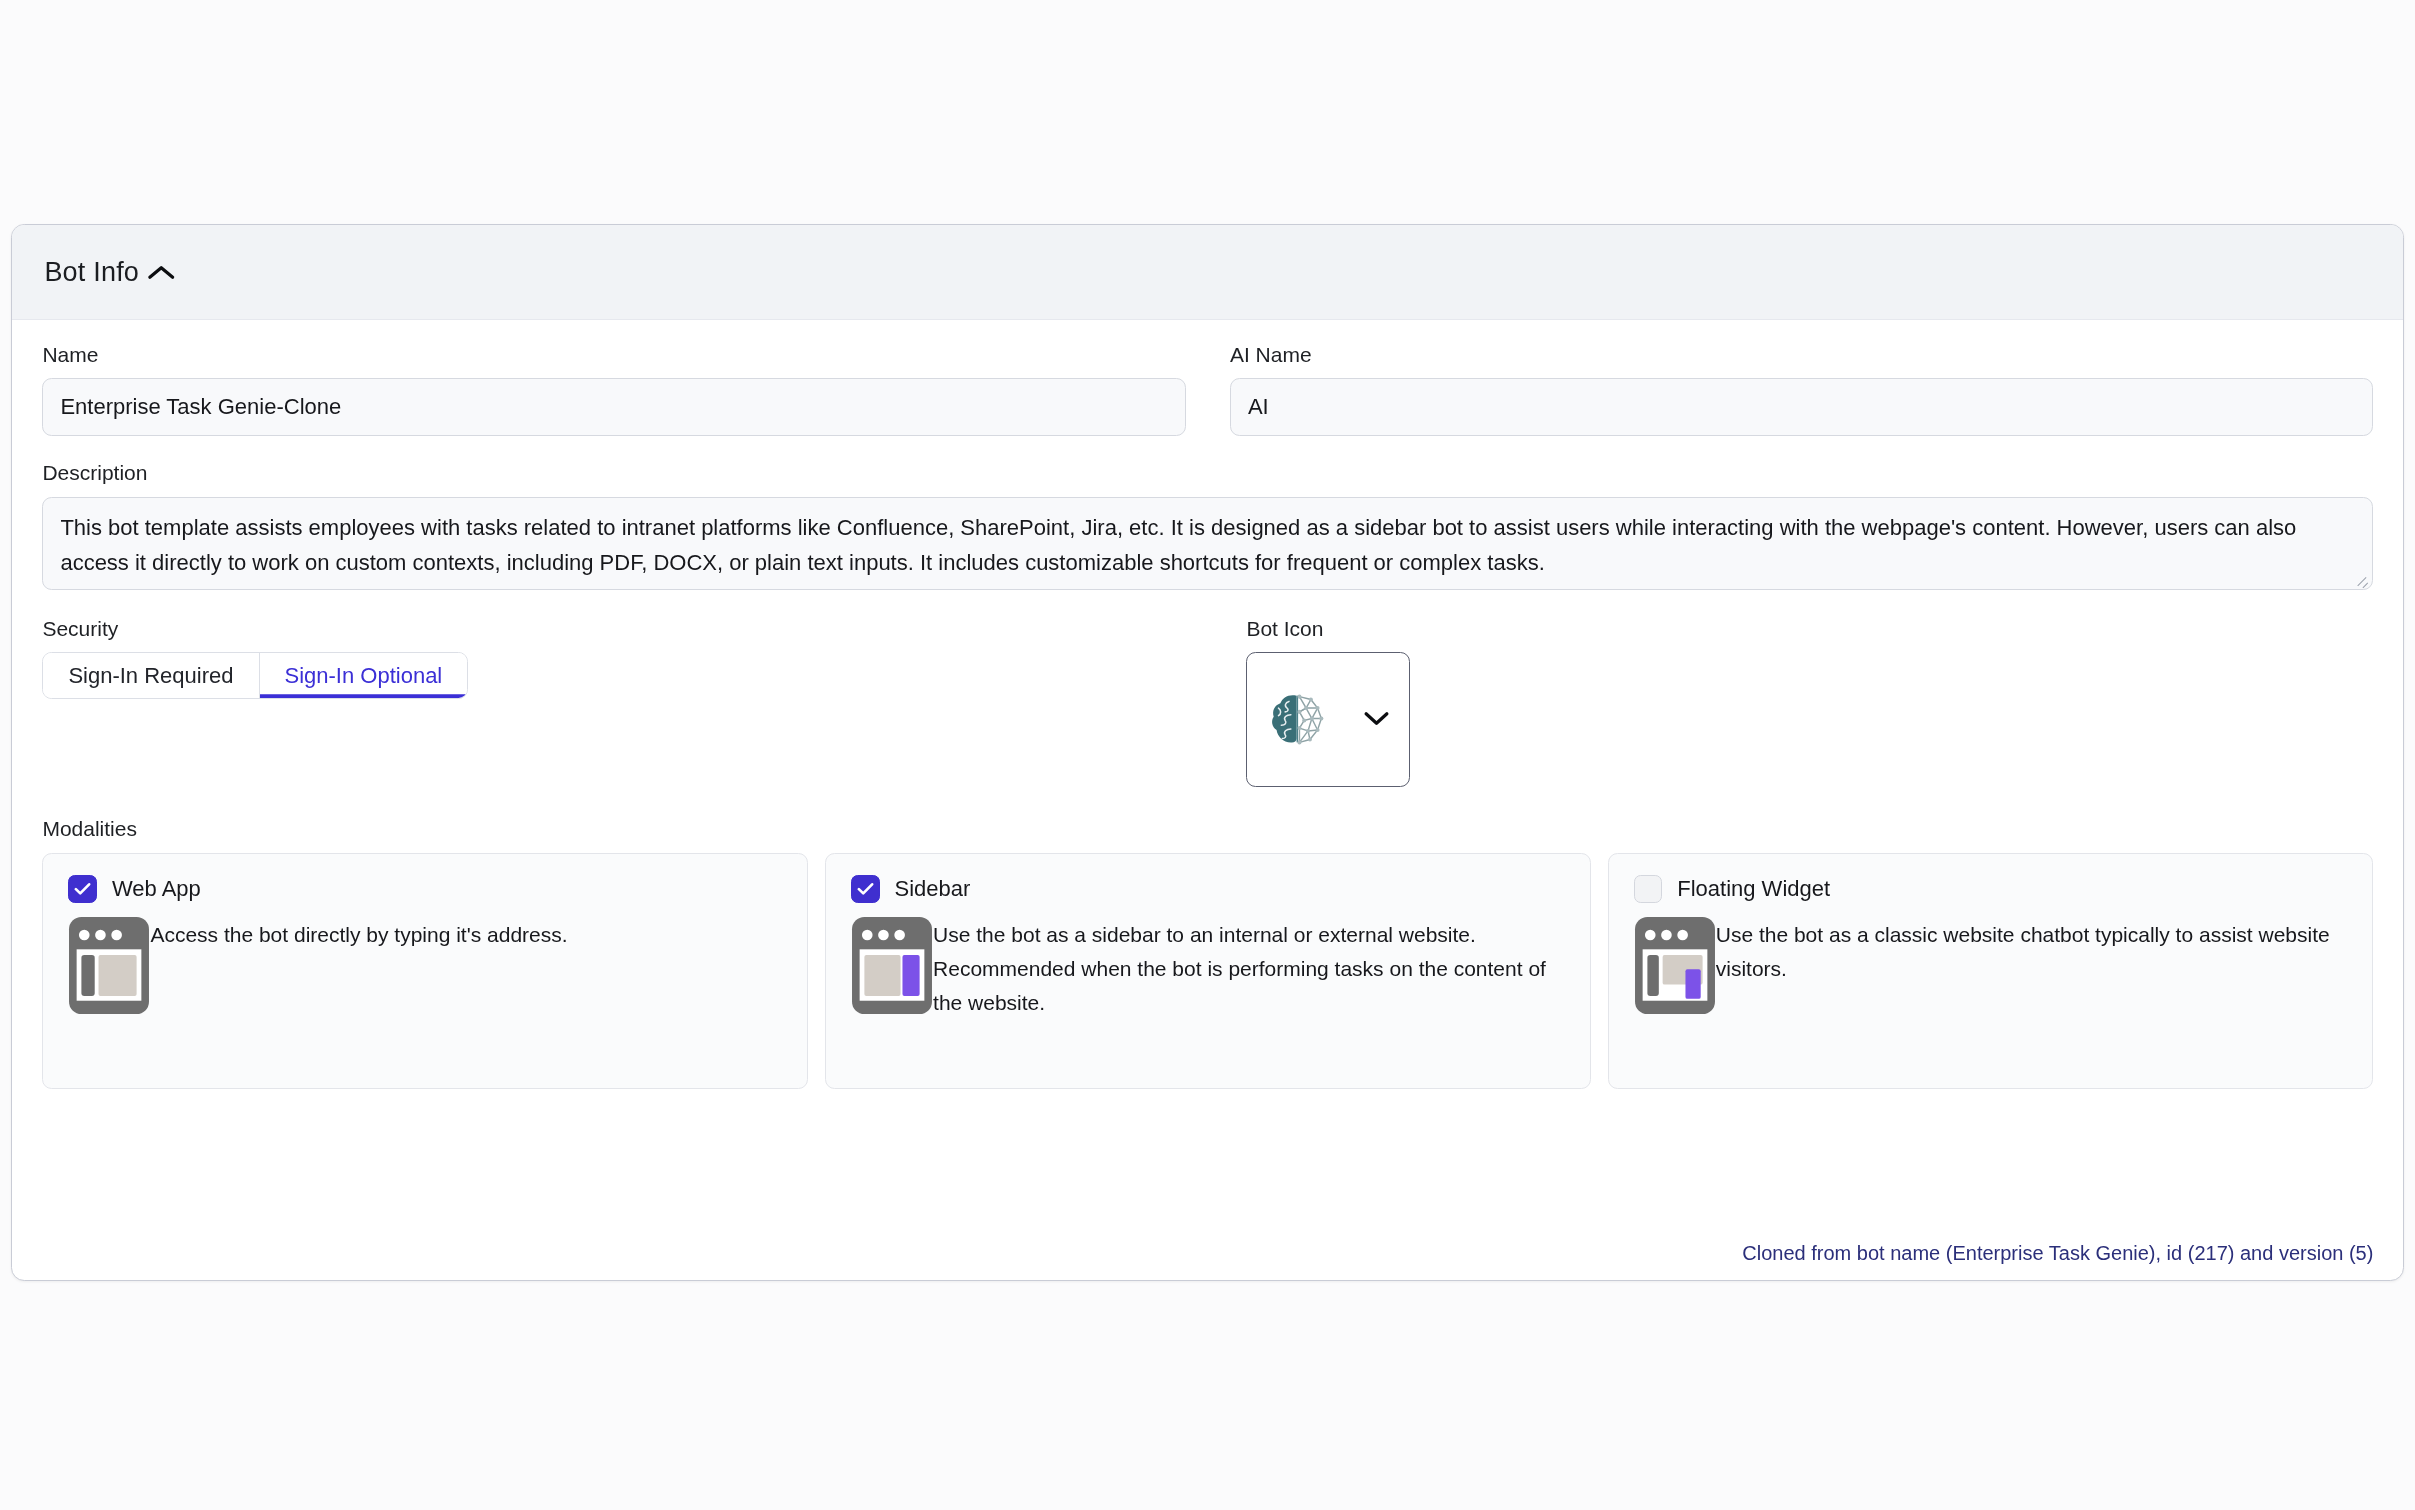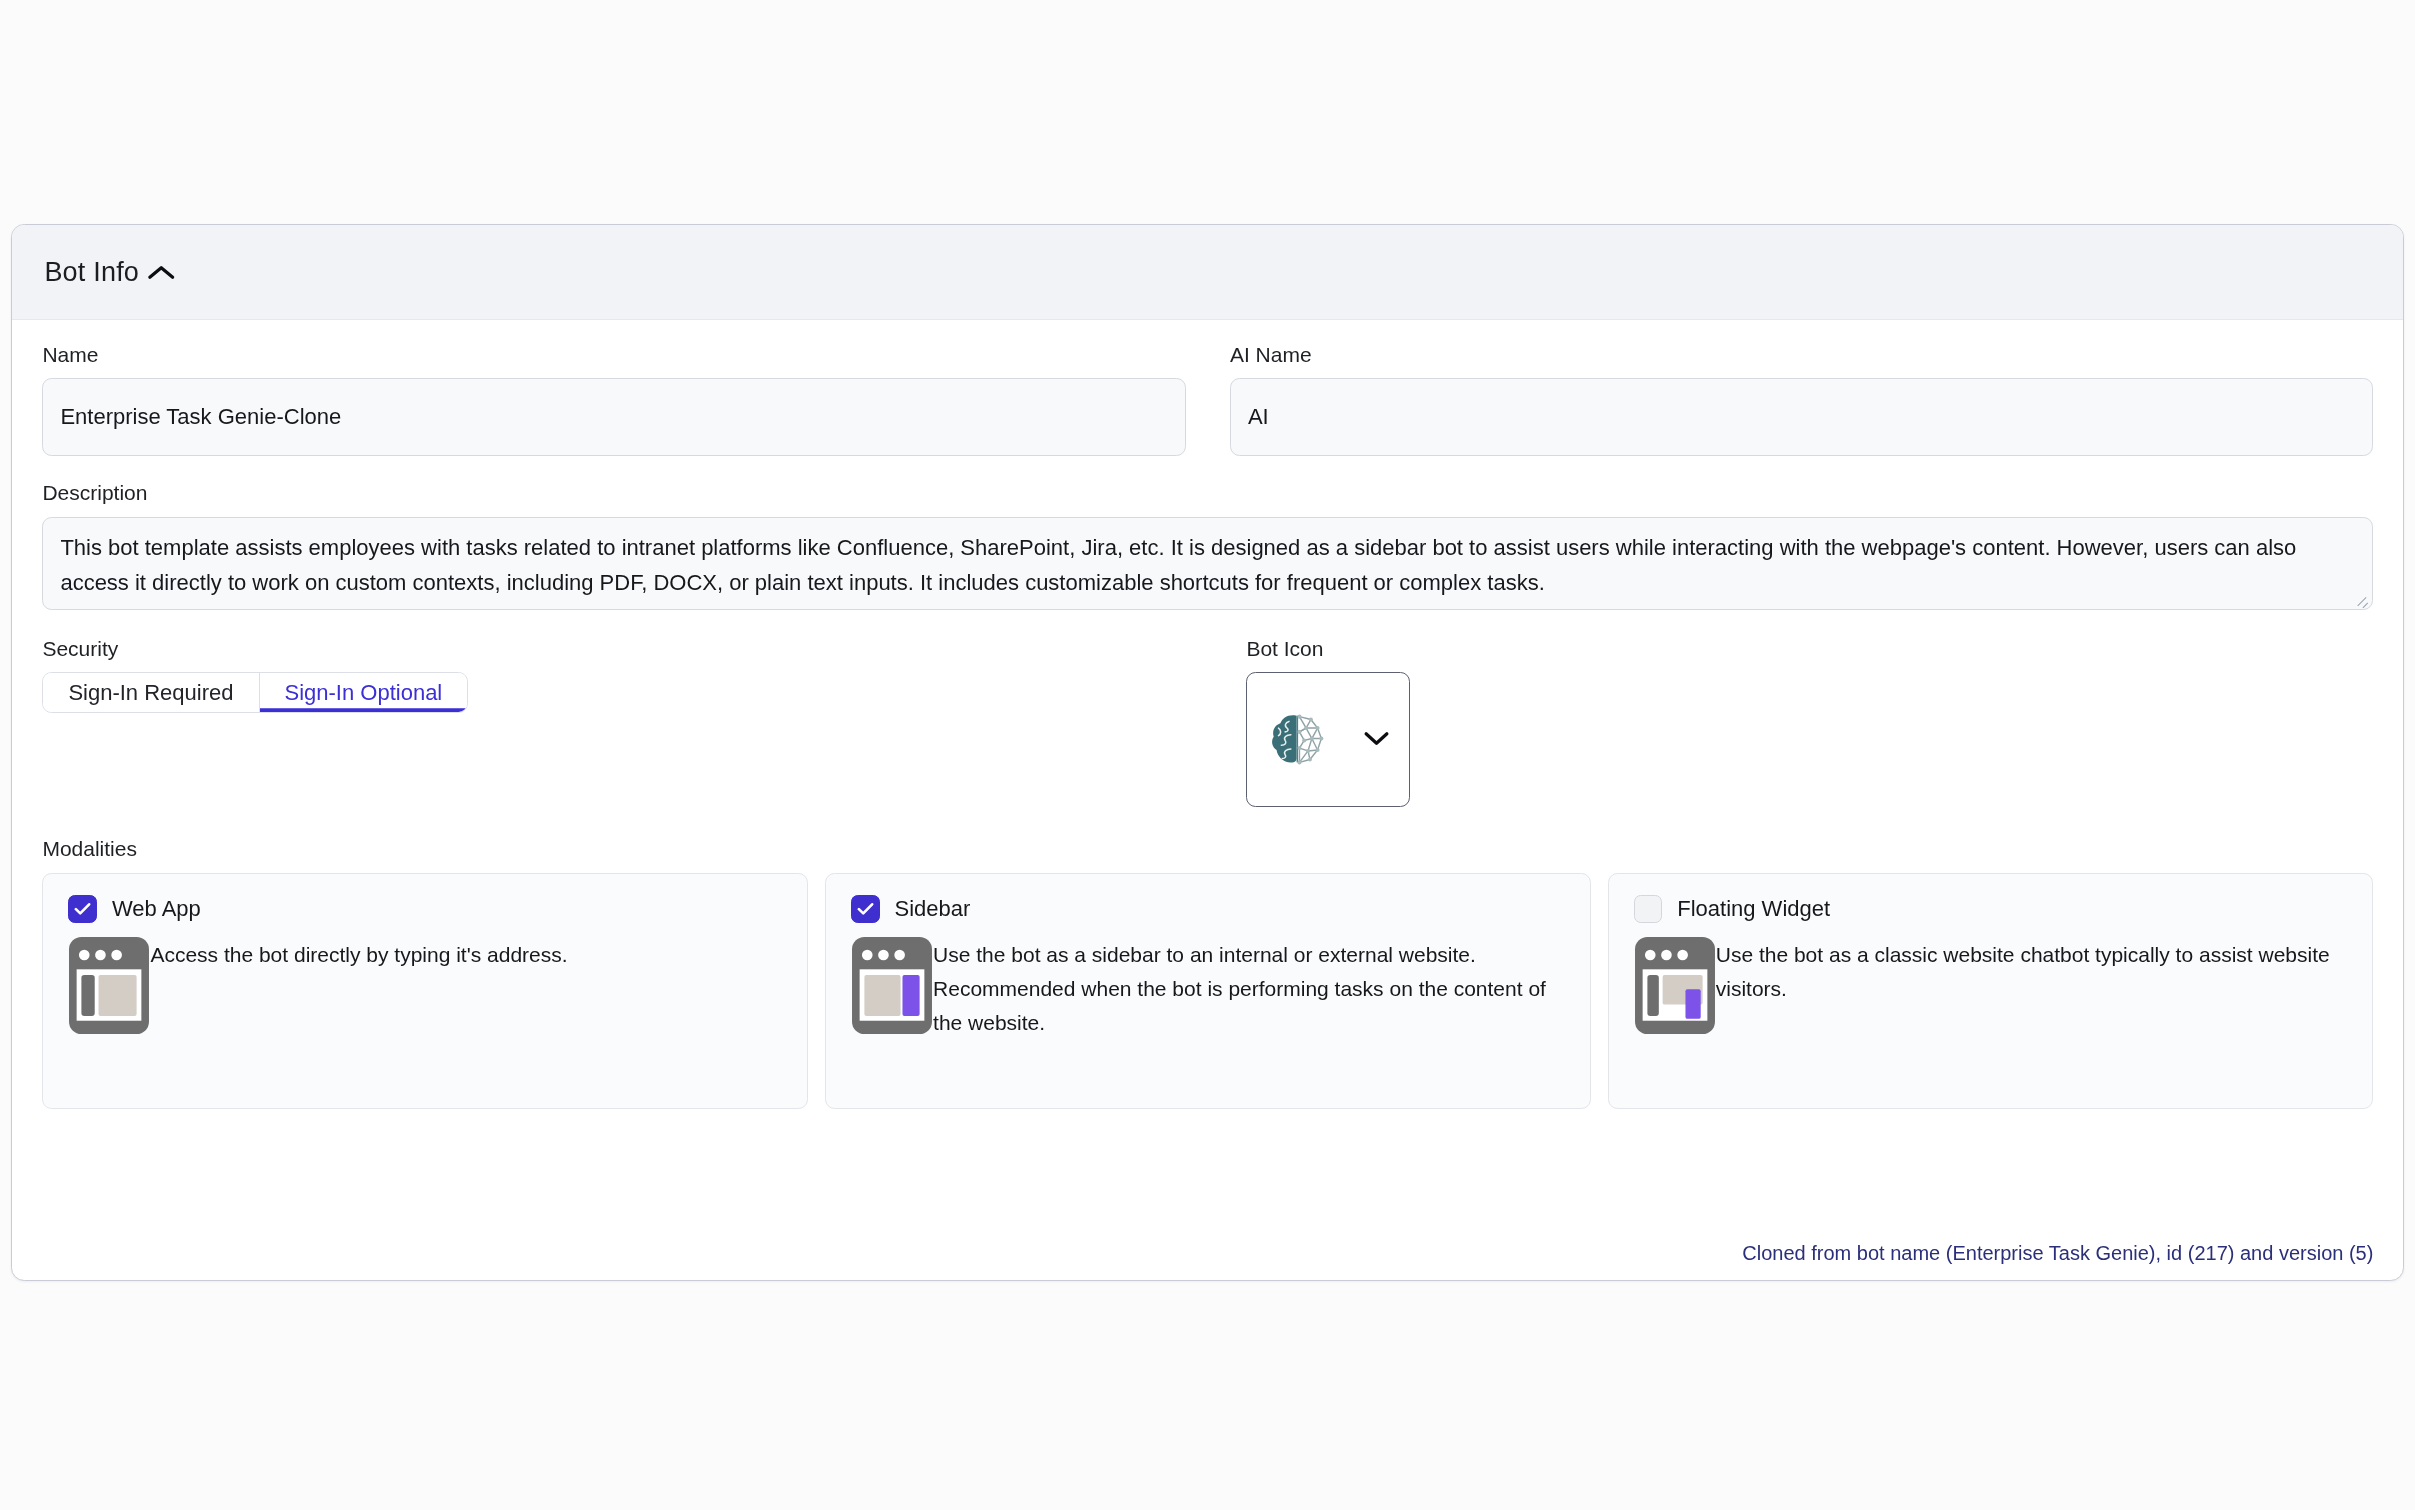--- a/index.html
+++ b/index.html
@@ -71,21 +71,21 @@
     display: block;
   }
   .row2 {
     display: flex;
     gap: 44px;
   }
   .col { flex: 1 1 0; min-width: 0; }
 
   .text-input {
     width: 100%;
-    height: 78px;
+    height: 58px;
     background: #f8f9fb;
     border: 1.4px solid #d6d9e0;
     border-radius: 9.5px;
     font-family: "Liberation Sans", sans-serif;
     font-size: 22px;
     color: #17181c;
     padding: 0 17px;
     outline: none;
   }
 
@@ -131,21 +131,21 @@
   }
   .security-col { width: 1204px; }
   .boticon-col { flex: 1 1 auto; }
 
   .seg-tabs {
     display: inline-flex;
     border: 1.4px solid #dcdfe6;
     border-radius: 9.5px;
     background: #ffffff;
     overflow: hidden;
-    height: 41px;
+    height: 47px;
   }
   .seg-tab {
     padding: 0 25px;
     display: flex;
     align-items: center;
     justify-content: center;
     font-size: 22px;
     color: #22242a;
     background: #ffffff;
     cursor: pointer;

